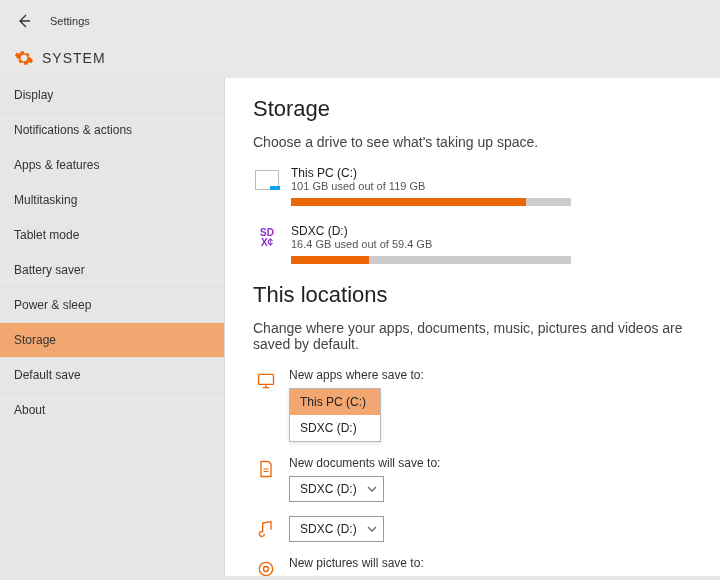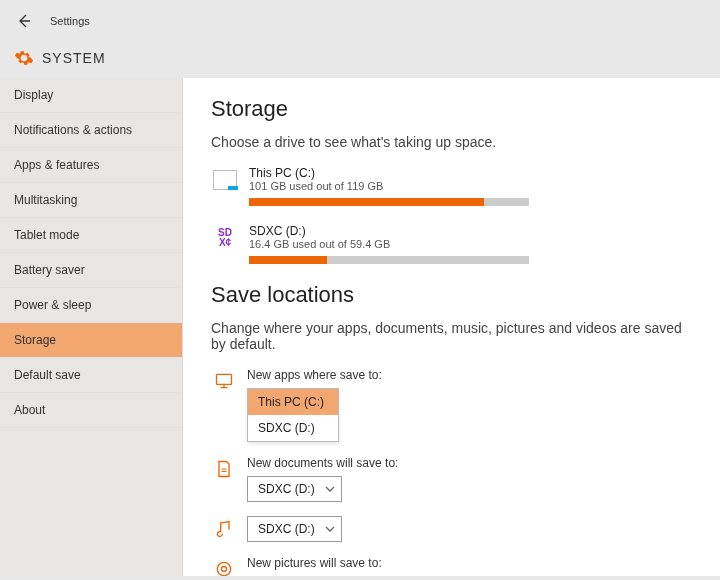--- a/index.html
+++ b/index.html
@@ -4,21 +4,21 @@
 <style>
   * { box-sizing: border-box; margin: 0; padding: 0; font-family: "Segoe UI", Tahoma, sans-serif; }
   body { background: #e8e8e8; width: 720px; height: 580px; overflow: hidden; font-size: 12px; color: #222; }
   .topbar { height: 42px; display: flex; align-items: center; padding: 0 12px; background: #e8e8e8; }
   .back { width: 24px; height: 24px; display: flex; align-items: center; justify-content: center; cursor: pointer; }
   .topbar .title { margin-left: 14px; font-size: 11px; color: #333; }
   .header-row { display: flex; align-items: center; padding: 6px 14px 10px 14px; background: #e8e8e8; }
   .gear { color: #f07a18; margin-right: 8px; }
   .header-row h2 { font-size: 14px; font-weight: 400; letter-spacing: 1px; color: #333; }
   .split { display: flex; height: calc(580px - 42px - 40px); }
-  .sidebar { width: 183px; background: #e8e6e4; border-right: 1px solid #dcdad8; }
+  .sidebar { width: 225px; background: #e8e6e4; border-right: 1px solid #dcdad8; }
   .side-item { padding: 10px 14px; font-size: 12px; color: #333; cursor: pointer; border-bottom: 1px solid #e2e0de; }
   .side-item.active { background: #f2a770; }
   .main { flex: 1; background: #fff; padding: 18px 28px; overflow-y: auto; }
   .main h1 { font-size: 22px; font-weight: 300; color: #222; margin-bottom: 12px; }
   .main p.sub { font-size: 14px; color: #444; margin-bottom: 16px; }
   .drive { display: flex; align-items: flex-start; margin-bottom: 18px; }
   .drive-icon { width: 28px; height: 28px; margin-right: 10px; flex: 0 0 28px; font-size: 10px; font-weight: bold; display:flex; align-items:center; justify-content:center; }
   .drive-icon.pc { color:#fff; }
   .drive-icon.pc::before { content:""; width:22px; height:18px; background:#fff; border:1px solid #bbb; position:relative; }
   .drive-icon.pc::after { content:""; width:10px; height:4px; background:#0ea5e6; position:absolute; transform:translate(8px,8px); }
@@ -95,21 +95,21 @@
       <div class="drive-info">
         <div class="drive-name">SDXC (D:)</div>
         <div class="drive-used">16.4 GB used out of 59.4 GB</div>
         <div class="bar">
             <div class="fill" style="width:28%"></div>
           </div>
       </div>
     </div>
 
     <div class="section2">
-      <h1>Save locations</h1>
+      <h1>This locations</h1>
       <p class="sub">Change where your apps, documents, music, pictures and videos are saved by default.</p>
 
       <div class="save-row">
         <div class="sr-icon">
           <svg width="20" height="20" viewBox="0 0 24 24">
               <rect x="3" y="4" width="18" height="12" rx="1" fill="none" stroke="#ec6608" stroke-width="1.6"></rect>
               <path d="M8 20h8M12 16v4" stroke="#ec6608" stroke-width="1.6"></path>
             </svg>
         </div>
         <div class="sr-body">

